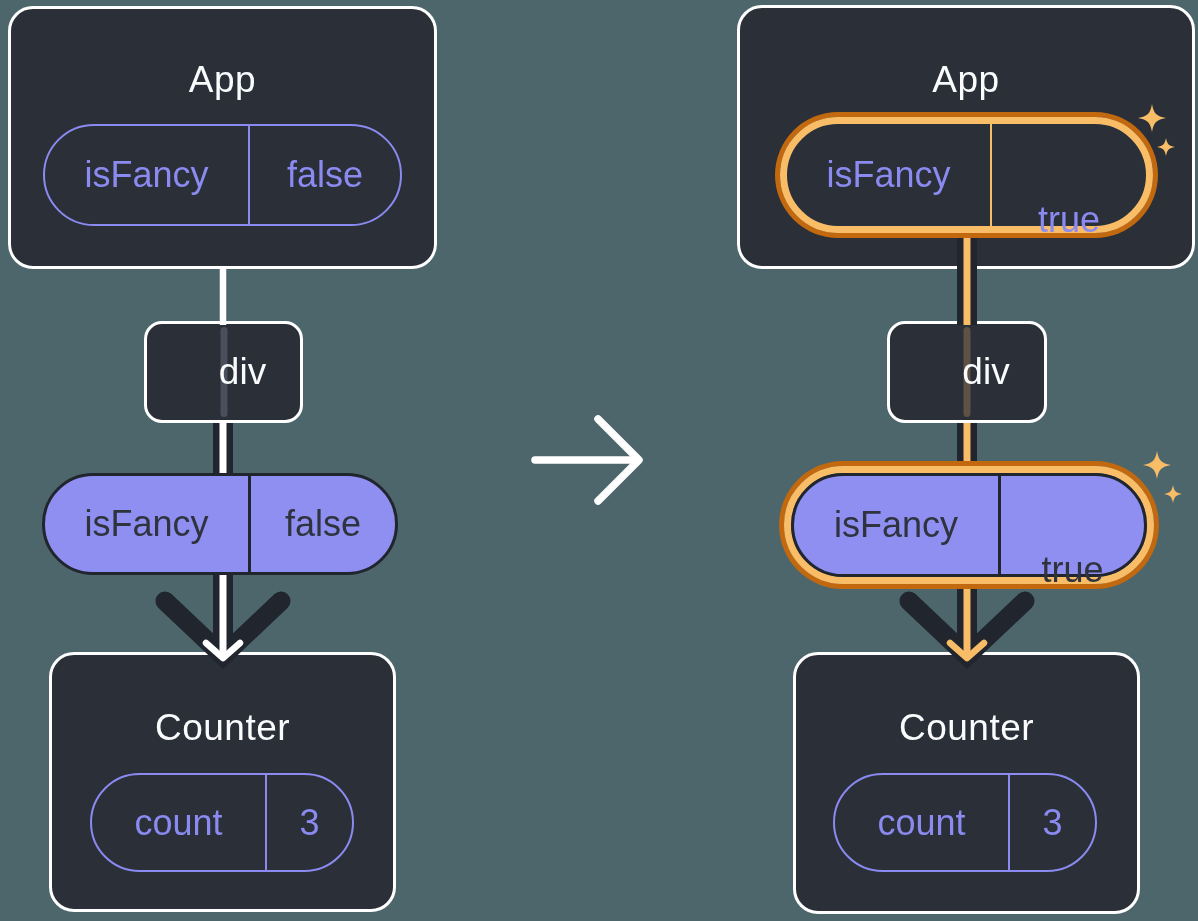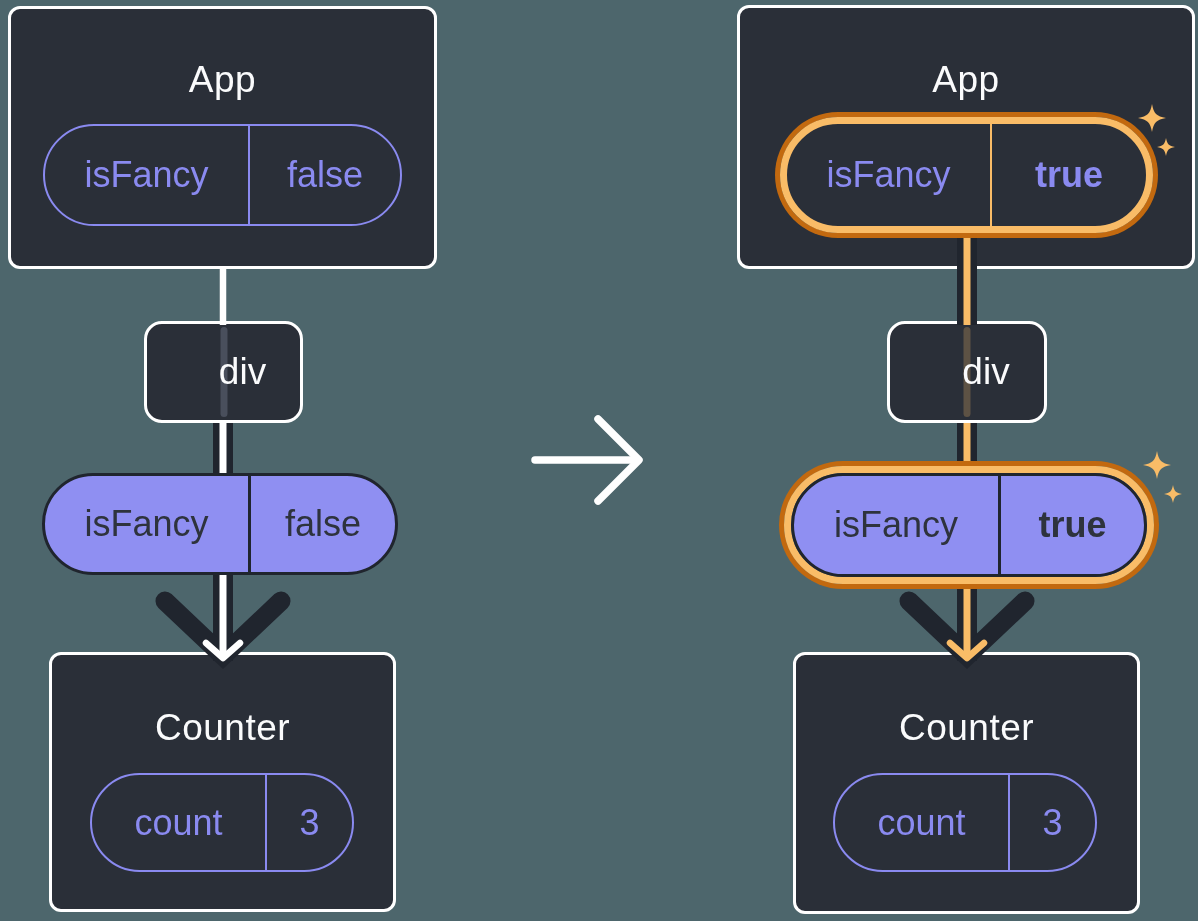--- a/index.html
+++ b/index.html
@@ -10,21 +10,21 @@
     height: 921px;
     background: var(--bg);
     font-family: "Liberation Sans", sans-serif;
     overflow: hidden;
   }
   .group { position: absolute; inset: 0; }
   .box {
     position: absolute;
     background: var(--box);
     border: 3px solid var(--white);
-    border-radius: 12px;
+    border-radius: 25px;
     z-index: 1;
   }
   .box.small {
     border-radius: 18px;
     display: flex;
     align-items: center;
     justify-content: center;
     padding-left: 38px;
   }
   .title {
@@ -87,21 +87,21 @@
   .ring.hollow { color: var(--purple); }
   .ring.hollow .seg {
     display: flex; align-items: center; justify-content: center; height: 100%;
   }
   .ring.hollow .seg.first { border-right: 2.5px solid var(--orangeLight); }
   .ring .pill.inner {
     position: relative;
     width: 100%; height: 100%;
     z-index: auto;
   }
-  .bold { font-weight: 700; }
+  .bold { font-weight: 400; margin-top: 45px; }
   svg.overlay {
     position: absolute;
     inset: 0;
     z-index: 2;
     pointer-events: none;
   }
 </style>
 </head>
 <body>
 

